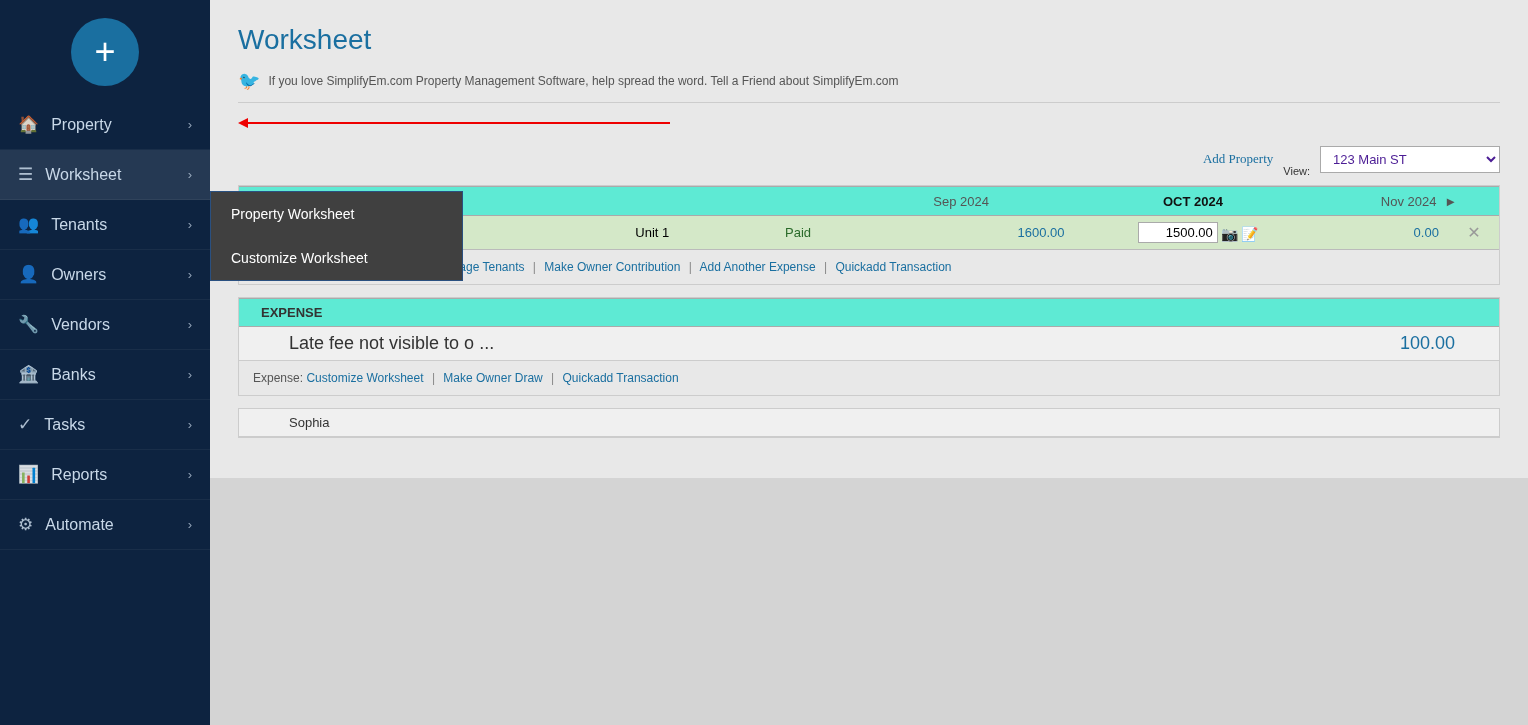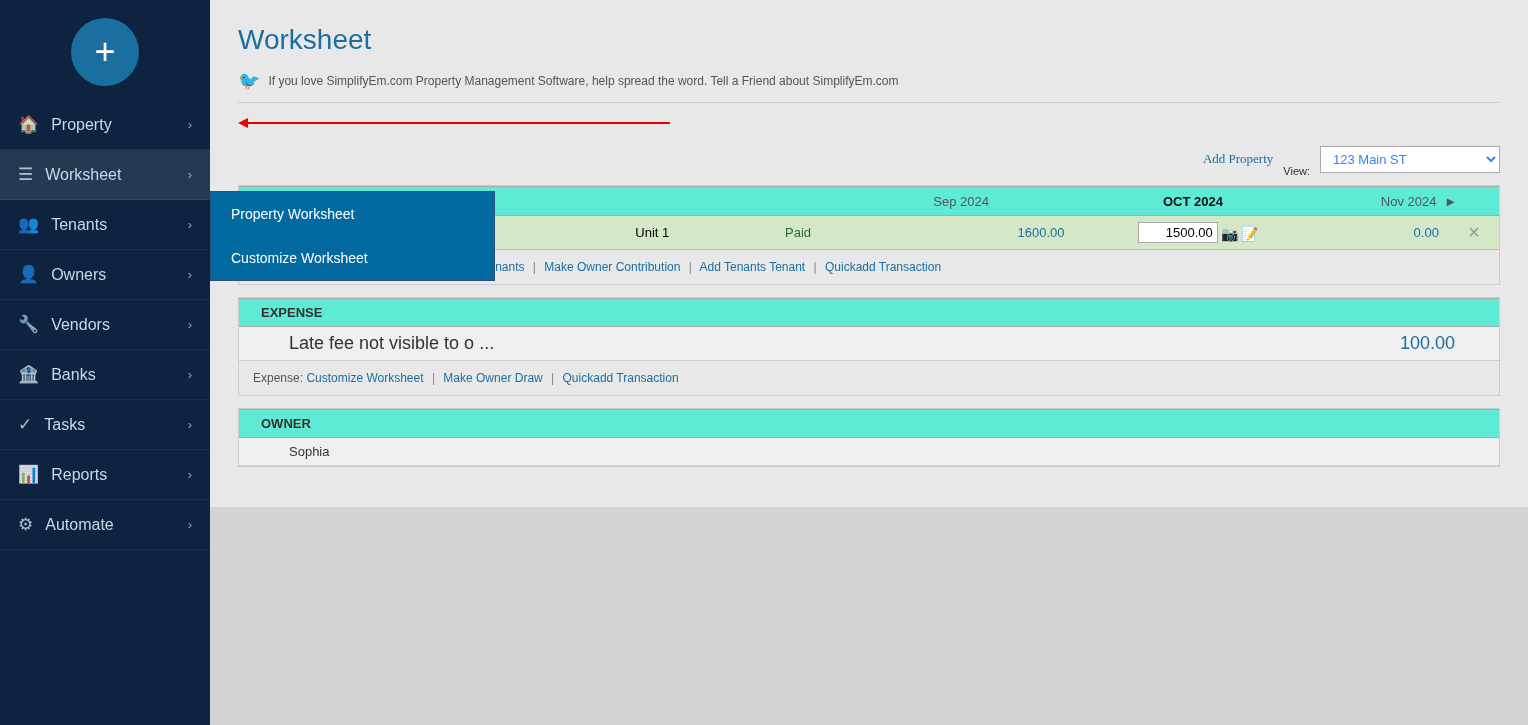--- a/index.html
+++ b/index.html
@@ -48,22 +48,22 @@
     }
     .sidebar-item-left { display: flex; align-items: center; gap: 12px; }
     .sidebar-icon { font-size: 17px; opacity: 0.85; }
     .sidebar-chevron { font-size: 13px; opacity: 0.7; }
 
     
     .dropdown-menu {
       position: absolute;
       left: 210px;
       top: 191px;
-      background: #0369a1;
-      width: 285px;
+      background: #404040;
+      width: 253px;
       z-index: 100;
       border: 1px solid #2a5080;
     }
     .dropdown-item {
       padding: 14px 20px;
       color: #fff;
       cursor: pointer;
       font-size: 14px;
     }
 
@@ -127,21 +127,21 @@
       font-size: 13px;
       cursor: pointer;
       font-family: Liberation Serif, serif;
     }
     .view-label { font-size: 11px; color: #333; margin-top: 24px; }
     .view-select {
       padding: 4px 24px 4px 8px;
       font-size: 13px;
       border: 1px solid #aaa;
       background: #fff;
-      color: #3b82f6;
+      color: #4c1d95;
       min-width: 180px;
     }
 
     
     .section-header {
       background: #5eead4;
       display: flex;
       align-items: center;
       padding: 6px 12px;
       font-weight: bold;
@@ -376,21 +376,21 @@
         </tbody>
       </table>
       <div class="action-links">
         <span>Income:</span>
         <a class="action-link">Customize Worksheet</a>
         <span class="action-sep">|</span>
         <a class="action-link">Manage Tenants</a>
         <span class="action-sep">|</span>
         <a class="action-link">Make Owner Contribution</a>
         <span class="action-sep">|</span>
-        <a class="action-link">Add Tenants Tenant</a>
+        <a class="action-link">Add Another Expense</a>
         <span class="action-sep">|</span>
         <a class="action-link">Quickadd Transaction</a>
       </div>
     </div>
 
     <div class="section-container">
       <div class="section-header">
         <span style="padding-left:10px;">EXPENSE</span>
       </div>
       <table class="data-table">
@@ -409,23 +409,20 @@
         <span>Expense:</span>
         <a class="action-link">Customize Worksheet</a>
         <span class="action-sep">|</span>
         <a class="action-link">Make Owner Draw</a>
         <span class="action-sep">|</span>
         <a class="action-link">Quickadd Transaction</a>
       </div>
     </div>
 
     <div class="section-container">
-      <div class="section-header">
-        <span style="padding-left:10px;">OWNER</span>
-      </div>
       <table class="data-table">
         <tbody>
           <tr class="owner-row">
             <td style="width:36px;"></td>
             <td colspan="6">Sophia</td>
             <td style="width:30px;"></td>
           </tr>
         </tbody>
       </table>
     </div>

